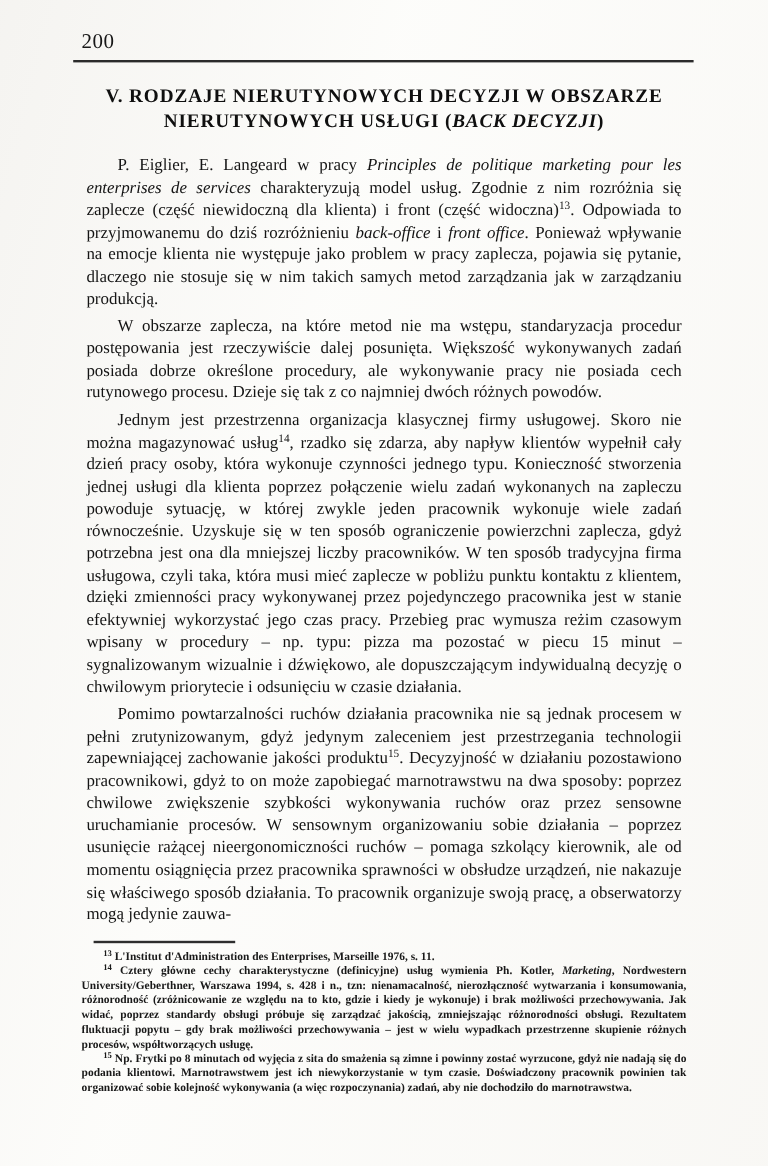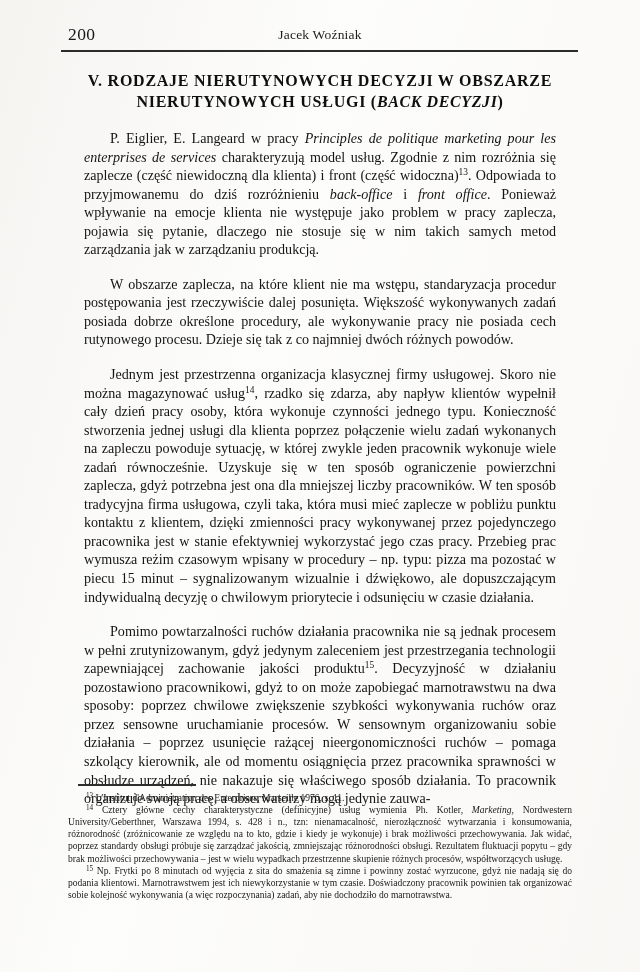--- a/index.html
+++ b/index.html
@@ -82,36 +82,37 @@
     margin-top: 17px;
     font-size: 14.1px;
     line-height: 18.55px;
     text-align: justify;
     text-justify: inter-word;
     color: #141414;
     -webkit-hyphens: none;
     hyphens: none;
   }
   .body p {
-    margin: 16px;
+    margin: 4px;
     text-indent: 26px;
   }
   .body i { font-style: italic; }
   sup {
     font-size: 9.4px;
     vertical-align: 5px;
     line-height: 0;
   }
 
   
   .fn-wrap {
     position: absolute;
     left: 0;
     top: 784px;
     width: 504px;
+    font-weight: bold;
   }
   .rule-fn {
     width: 118px;
     height: 1.6px;
     background: #2e2e2e;
     margin: 0 0 6px 10px;
   }
   .fn {
     font-size: 9.55px;
     line-height: 12.1px;
@@ -128,32 +129,31 @@
   }
 </style>
 </head>
 <body>
 
 <div class="page">
   <div class="content">
 
     <div class="runhead">
       <div class="folio">200</div>
-      <div class="runtitle">Jacek Woźniak</div>
       <div class="rule-head"></div>
     </div>
 
     <div class="sect-title">
       <span>V. RODZAJE NIERUTYNOWYCH DECYZJI W OBSZARZE</span><br>
       <span>NIERUTYNOWYCH USŁUGI (</span><i>BACK DECYZJI</i><span>)</span>
     </div>
 
     <div class="body" id="body-text">
         <p><span>P. Eiglier, E. Langeard w pracy </span><i>Principles de politique marketing pour les enterprises de services</i><span> charakteryzują model usług. Zgodnie z nim rozróżnia się zaplecze (część niewidoczną dla klienta) i front (część widoczna)</span><sup>13</sup><span>. Odpowiada to przyjmowanemu do dziś rozróżnieniu </span><i>back-office</i><span> i </span><i>front office</i><span>. Ponieważ wpływanie na emocje klienta nie występuje jako problem w pracy zaplecza, pojawia się pytanie, dlaczego nie stosuje się w nim takich samych metod zarządzania jak w zarządzaniu produkcją.</span></p>
-        <p><span>W obszarze zaplecza, na które klient nie ma wstępu, standaryzacja procedur postępowania jest rzeczywiście dalej posunięta. Większość wykonywanych zadań posiada dobrze określone procedury, ale wykonywanie pracy nie posiada cech rutynowego procesu. Dzieje się tak z co najmniej dwóch różnych powodów.</span></p>
+        <p><span>W obszarze zaplecza, na które metod nie ma wstępu, standaryzacja procedur postępowania jest rzeczywiście dalej posunięta. Większość wykonywanych zadań posiada dobrze określone procedury, ale wykonywanie pracy nie posiada cech rutynowego procesu. Dzieje się tak z co najmniej dwóch różnych powodów.</span></p>
         <p><span>Jednym jest przestrzenna organizacja klasycznej firmy usługowej. Skoro nie można magazynować usług</span><sup>14</sup><span>, rzadko się zdarza, aby napływ klientów wypełnił cały dzień pracy osoby, która wykonuje czynności jednego typu. Konieczność stworzenia jednej usługi dla klienta poprzez połączenie wielu zadań wykonanych na zapleczu powoduje sytuację, w której zwykle jeden pracownik wykonuje wiele zadań równocześnie. Uzyskuje się w ten sposób ograniczenie powierzchni zaplecza, gdyż potrzebna jest ona dla mniejszej liczby pracowników. W ten sposób tradycyjna firma usługowa, czyli taka, która musi mieć zaplecze w pobliżu punktu kontaktu z klientem, dzięki zmienności pracy wykonywanej przez pojedynczego pracownika jest w stanie efektywniej wykorzystać jego czas pracy. Przebieg prac wymusza reżim czasowym wpisany w procedury – np. typu: pizza ma pozostać w piecu 15 minut – sygnalizowanym wizualnie i dźwiękowo, ale dopuszczającym indywidualną decyzję o chwilowym priorytecie i odsunięciu w czasie działania.</span></p>
         <p><span>Pomimo powtarzalności ruchów działania pracownika nie są jednak procesem w pełni zrutynizowanym, gdyż jedynym zaleceniem jest przestrzegania technologii zapewniającej zachowanie jakości produktu</span><sup>15</sup><span>. Decyzyjność w działaniu pozostawiono pracownikowi, gdyż to on może zapobiegać marnotrawstwu na dwa sposoby: poprzez chwilowe zwiększenie szybkości wykonywania ruchów oraz przez sensowne uruchamianie procesów. W sensownym organizowaniu sobie działania – poprzez usunięcie rażącej nieergonomiczności ruchów – pomaga szkolący kierownik, ale od momentu osiągnięcia przez pracownika sprawności w obsłudze urządzeń, nie nakazuje się właściwego sposób działania. To pracownik organizuje swoją pracę, a obserwatorzy mogą jedynie zauwa-</span></p>
       </div>
 
     <div class="fn-wrap">
       <div class="rule-fn"></div>
       <div id="footnotes">
           <p class="fn"><sup>13</sup><span> L'Institut d'Administration des Enterprises, Marseille 1976, s. 11.</span></p>
           <p class="fn"><sup>14</sup><span> Cztery główne cechy charakterystyczne (definicyjne) usług wymienia Ph. Kotler, </span><i>Marketing</i><span>, Nordwestern University/Geberthner, Warszawa 1994, s. 428 i n., tzn: nienamacalność, nierozłączność wytwarzania i konsumowania, różnorodność (zróżnicowanie ze względu na to kto, gdzie i kiedy je wykonuje) i brak możliwości przechowywania. Jak widać, poprzez standardy obsługi próbuje się zarządzać jakością, zmniejszając różnorodności obsługi. Rezultatem fluktuacji popytu – gdy brak możliwości przechowywania – jest w wielu wypadkach przestrzenne skupienie różnych procesów, współtworzących usługę.</span></p>
           <p class="fn"><sup>15</sup><span> Np. Frytki po 8 minutach od wyjęcia z sita do smażenia są zimne i powinny zostać wyrzucone, gdyż nie nadają się do podania klientowi. Marnotrawstwem jest ich niewykorzystanie w tym czasie. Doświadczony pracownik powinien tak organizować sobie kolejność wykonywania (a więc rozpoczynania) zadań, aby nie dochodziło do marnotrawstwa.</span></p>

